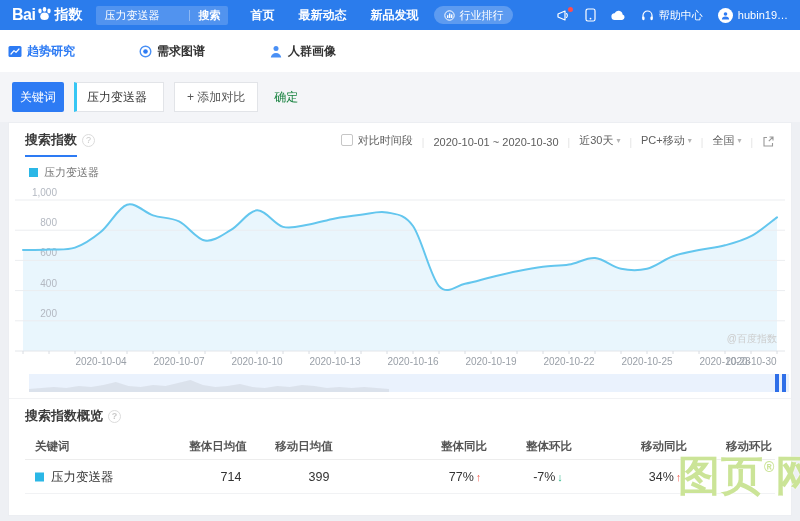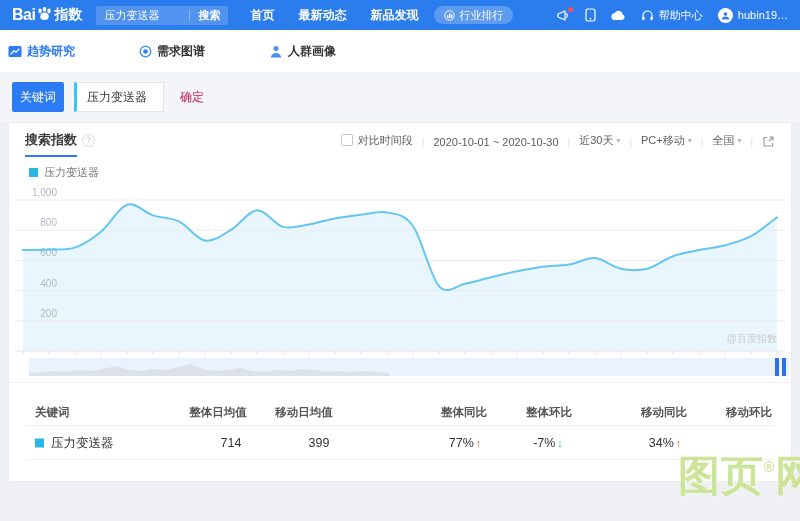--- a/index.html
+++ b/index.html
@@ -27,21 +27,21 @@
   
   .subtabs { height:42px; background:#fff; display:flex; align-items:center; padding-left:8px; }
   .tabitem { display:flex; align-items:center; gap:5px; margin-right:64px; font-size:12px; font-weight:bold; color:#333; cursor:pointer; }
   .tabitem.active { color:#2d7bf4; }
 
   
   .kwrow { height:50px; background:#f4f5f8; display:flex; align-items:center; padding:0 12px; gap:10px; }
   .kw-btn { width:52px; height:30px; background:#2d7bf4; color:#fff; display:flex; align-items:center; justify-content:center; border-radius:2px; cursor:pointer; }
   .kw-input { width:90px; height:30px; background:#fff; border:1px solid #e2e4e8; border-left:3px solid #36c6f4; display:flex; align-items:center; padding-left:10px; color:#333; cursor:text; }
   .add-btn { height:30px; background:#fff; border:1px solid #e2e4e8; padding:0 12px; color:#555; display:flex; align-items:center; cursor:pointer; }
-  .confirm { color:#be185d; margin-left:6px; cursor:pointer; }
+  .confirm { color:#15803d; margin-left:6px; cursor:pointer; }
 
   
   .card { margin:0 8px; background:#fff; border:1px solid #eceef2; position:relative; }
   .panel-head { height:34px; display:flex; align-items:center; padding:0 16px; }
   .p-title { font-size:13px; font-weight:bold; color:#3a3a3a; height:34px; line-height:34px; position:relative; cursor:pointer; }
   .p-title::after { content:''; position:absolute; left:0; bottom:0; width:52px; height:2px; background:#2d7bf4; }
   .qicon { width:13px; height:13px; border-radius:50%; border:1px solid #dcdcdc; color:#c9c9c9; font-size:9px; display:inline-flex; align-items:center; justify-content:center; margin-left:5px; cursor:pointer; }
   .qicon::after { content:"?"; }
   .p-controls { margin-left:auto; display:flex; align-items:flex-end; gap:9px; font-size:11px; color:#5d5d5d; }
   .cb { width:12px; height:12px; border:1px solid #c6c6c6; border-radius:2px; background:#fff; display:inline-flex; align-items:center; justify-content:center; font-size:10px; color:#444; cursor:pointer; }
@@ -182,20 +182,21 @@
       <circle cx="7" cy="3.6" r="2.5" fill="#4a90f5"></circle>
       <path d="M1.8 12.5 a5.2 4.4 0 0 1 10.4 0 Z" fill="#4a90f5"></path>
     </svg>
     <span>人群画像</span>
   </div>
 </div>
 
 <div class="kwrow">
   <div class="kw-btn">关键词</div>
   <div class="kw-input">压力变送器</div>
+  <div class="add-btn">+ 添加对比</div>
   <div class="confirm">确定</div>
 </div>
 
 <div class="card">
 
   <div class="panel-head">
     <span class="p-title">搜索指数</span>
     <span class="qicon"></span>
     <div class="p-controls">
       <span class="cblabel">
@@ -275,36 +276,52 @@
         <line x1="638.0" x2="638.0" y1="167" y2="170" stroke="#d8dce2" stroke-width="1"></line>
         <line x1="664.0" x2="664.0" y1="167" y2="170" stroke="#d8dce2" stroke-width="1"></line>
         <line x1="690.0" x2="690.0" y1="167" y2="170" stroke="#d8dce2" stroke-width="1"></line>
         <line x1="716.0" x2="716.0" y1="167" y2="170" stroke="#d8dce2" stroke-width="1"></line>
         <line x1="742.0" x2="742.0" y1="167" y2="170" stroke="#d8dce2" stroke-width="1"></line>
         <line x1="768.0" x2="768.0" y1="167" y2="170" stroke="#d8dce2" stroke-width="1"></line>
         <path d="M14.0,66.1C18.3,66.0,31.3,66.0,40.0,65.5C48.7,65.1,57.3,66.5,66.0,63.6C74.7,60.6,83.3,54.8,92.0,47.7C100.7,40.6,109.3,23.5,118.0,20.8C126.7,18.1,135.3,28.6,144.0,31.4C152.7,34.2,161.3,33.3,170.0,37.4C178.7,41.6,187.3,55.1,196.0,56.5C204.7,57.9,213.3,50.9,222.0,45.9C230.7,40.9,239.3,26.8,248.0,26.3C256.7,25.8,265.3,40.5,274.0,42.9C282.7,45.2,291.3,41.9,300.0,40.5C308.7,39.1,317.3,36.0,326.0,34.4C334.7,32.8,343.3,31.8,352.0,30.8C360.7,29.8,369.3,26.5,378.0,28.4C386.7,30.2,395.3,29.7,404.0,42.0C412.7,54.3,421.3,92.4,430.0,102.1C438.7,111.7,447.3,101.3,456.0,99.8C464.7,98.3,473.3,95.4,482.0,93.3C490.7,91.2,499.3,89.0,508.0,87.3C516.7,85.5,525.3,83.8,534.0,82.7C542.7,81.6,551.3,82.1,560.0,80.6C568.7,79.2,577.3,73.5,586.0,74.1C594.7,74.8,603.3,82.9,612.0,84.7C620.7,86.5,629.3,86.8,638.0,84.7C646.7,82.6,655.3,75.3,664.0,72.2C672.7,69.1,681.3,67.9,690.0,66.1C698.7,64.3,707.3,63.6,716.0,61.3C724.7,59.0,733.3,56.9,742.0,52.2C750.7,47.6,763.7,36.5,768.0,33.4" fill="none" stroke="#63c6ee" stroke-width="2" stroke-linejoin="round" stroke-linecap="round"></path>
       </svg>
     <span class="chart-wm">@百度指数</span>
   </div>
+  <div class="xlabels" id="xlabels">
+      <span style="left: 92px;">2020-10-04</span>
+      <span style="left: 170px;">2020-10-07</span>
+      <span style="left: 248px;">2020-10-10</span>
+      <span style="left: 326px;">2020-10-13</span>
+      <span style="left: 404px;">2020-10-16</span>
+      <span style="left: 482px;">2020-10-19</span>
+      <span style="left: 560px;">2020-10-22</span>
+      <span style="left: 638px;">2020-10-25</span>
+      <span style="left: 716px;">2020-10-28</span>
+      <span style="left: 742px;">2020-10-30</span>
+    </div>
 
   <div class="timeline">
     <div class="band">
       <svg id="miniSvg" width="360" height="18" viewBox="0 0 360 18">
           <polygon points="0.0,15 12.4,14 24.8,13 37.2,14 49.7,12 62.1,13 74.5,11 86.9,8 99.3,12 111.7,13 124.1,11 136.6,12 149.0,9 161.4,6 173.8,11 186.2,13 198.6,12 211.0,10 223.4,13 235.9,14 248.3,12 260.7,13 273.1,11 285.5,12 297.9,14 310.3,13 322.8,14 335.2,13 347.6,14 360.0,15 360,18 0,18" fill="#c9ced8" opacity="0.45"></polygon>
         </svg>
       <span class="handle">
           <i></i>
           <i></i>
         </span>
     </div>
   </div>
 
   <div class="divider"></div>
 
   <div class="overview">
+    <div class="ov-title">
+      <span>搜索指数概览</span>
+      <span class="qicon"></span>
+    </div>
     <div class="thead" id="thead">
         <span class="th first" style="left: 10px;">关键词</span>
         <span class="th" style="left: 193px;">整体日均值</span>
         <span class="th" style="left: 279px;">移动日均值</span>
         <span class="th" style="left: 439px;">整体同比</span>
         <span class="th" style="left: 524px;">整体环比</span>
         <span class="th" style="left: 639px;">移动同比</span>
         <span class="th" style="left: 724px;">移动环比</span>
       </div>
     <div id="tbody">

